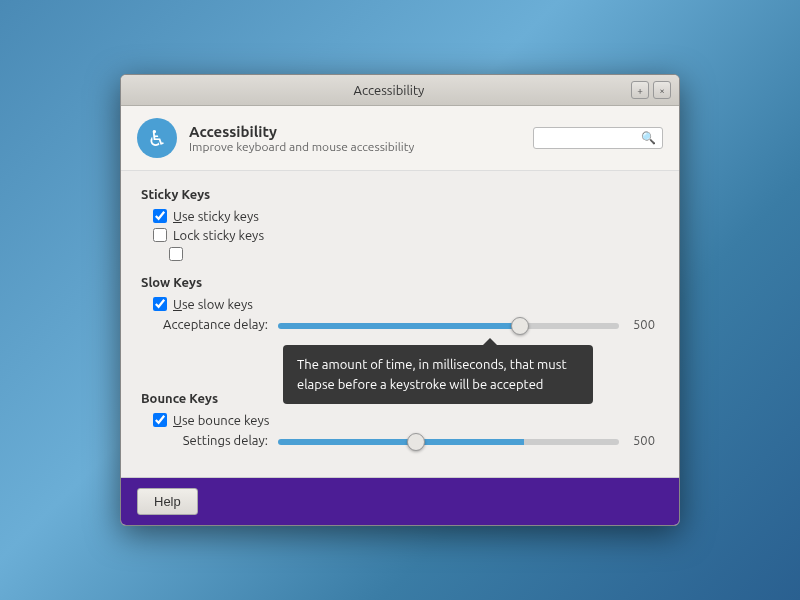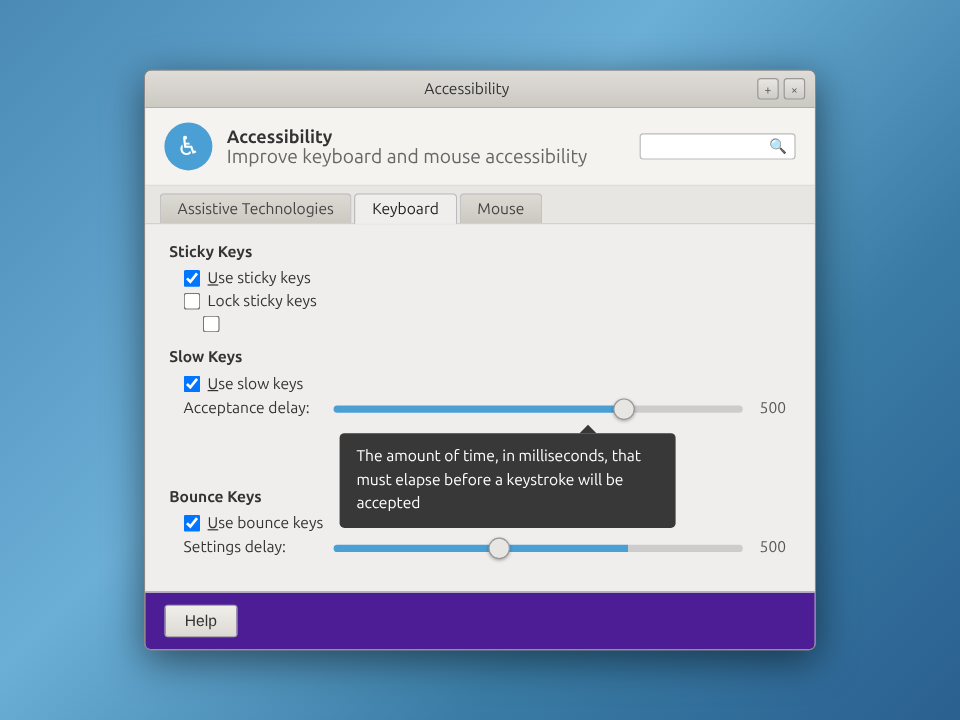--- a/index.html
+++ b/index.html
@@ -76,21 +76,21 @@
       justify-content: center;
       color: white;
       font-size: 22px;
     }
     .header-text h2 {
       font-size: 15px;
       font-weight: bold;
       color: #333;
     }
     .header-text p {
-      font-size: 16px;
+      font-size: 12px;
       color: #666;
     }
     .search-box {
       border: 1px solid #bbb;
       border-radius: 3px;
       background: white;
       display: flex;
       align-items: center;
       padding: 3px 6px;
       gap: 4px;
@@ -163,20 +163,21 @@
       align-items: center;
       gap: 10px;
       margin-left: 12px;
       margin-top: 6px;
       position: relative;
     }
     .slider-label {
       font-size: 13px;
       color: #333;
       width: 115px;
+      text-align: right;
       flex-shrink: 0;
     }
     .slider-container {
       position: relative;
       flex: 1;
     }
     input[type=range] {
       -webkit-appearance: none;
       appearance: none;
       width: 100%;
@@ -205,21 +206,21 @@
     }
     .tooltip {
       position: absolute;
       top: 28px;
       left: 5px;
       background: rgba(40, 40, 40, 0.92);
       color: white;
       font-size: 13px;
       padding: 10px 14px;
       border-radius: 4px;
-      width: 280px;
+      width: 310px;
       z-index: 10;
       line-height: 1.5;
     }
     .tooltip::before {
       content: '';
       position: absolute;
       top: -7px;
       left: 200px;
       border-left: 7px solid transparent;
       border-right: 7px solid transparent;
@@ -273,25 +274,20 @@
         <h2>Accessibility</h2>
         <p>Improve keyboard and mouse accessibility</p>
       </div>
     </div>
     <div class="search-box">
       <input type="text" placeholder="" style="">
       <span class="search-icon-char">🔍</span>
     </div>
   </div>
 
-  <div class="tabs-area">
-    <div class="tab">Assistive Technologies</div>
-    <div class="tab active">Keyboard</div>
-    <div class="tab">Mouse</div>
-  </div>
 
   <div class="content">
 
     <div class="section">
       <div class="section-header">Sticky Keys</div>
       <div class="checkbox-row">
         <input type="checkbox" id="use-sticky" checked="" style="">
         <label for="use-sticky"><u>U</u>se sticky keys</label>
       </div>
       <div class="checkbox-row" style="margin-left:12px;">

